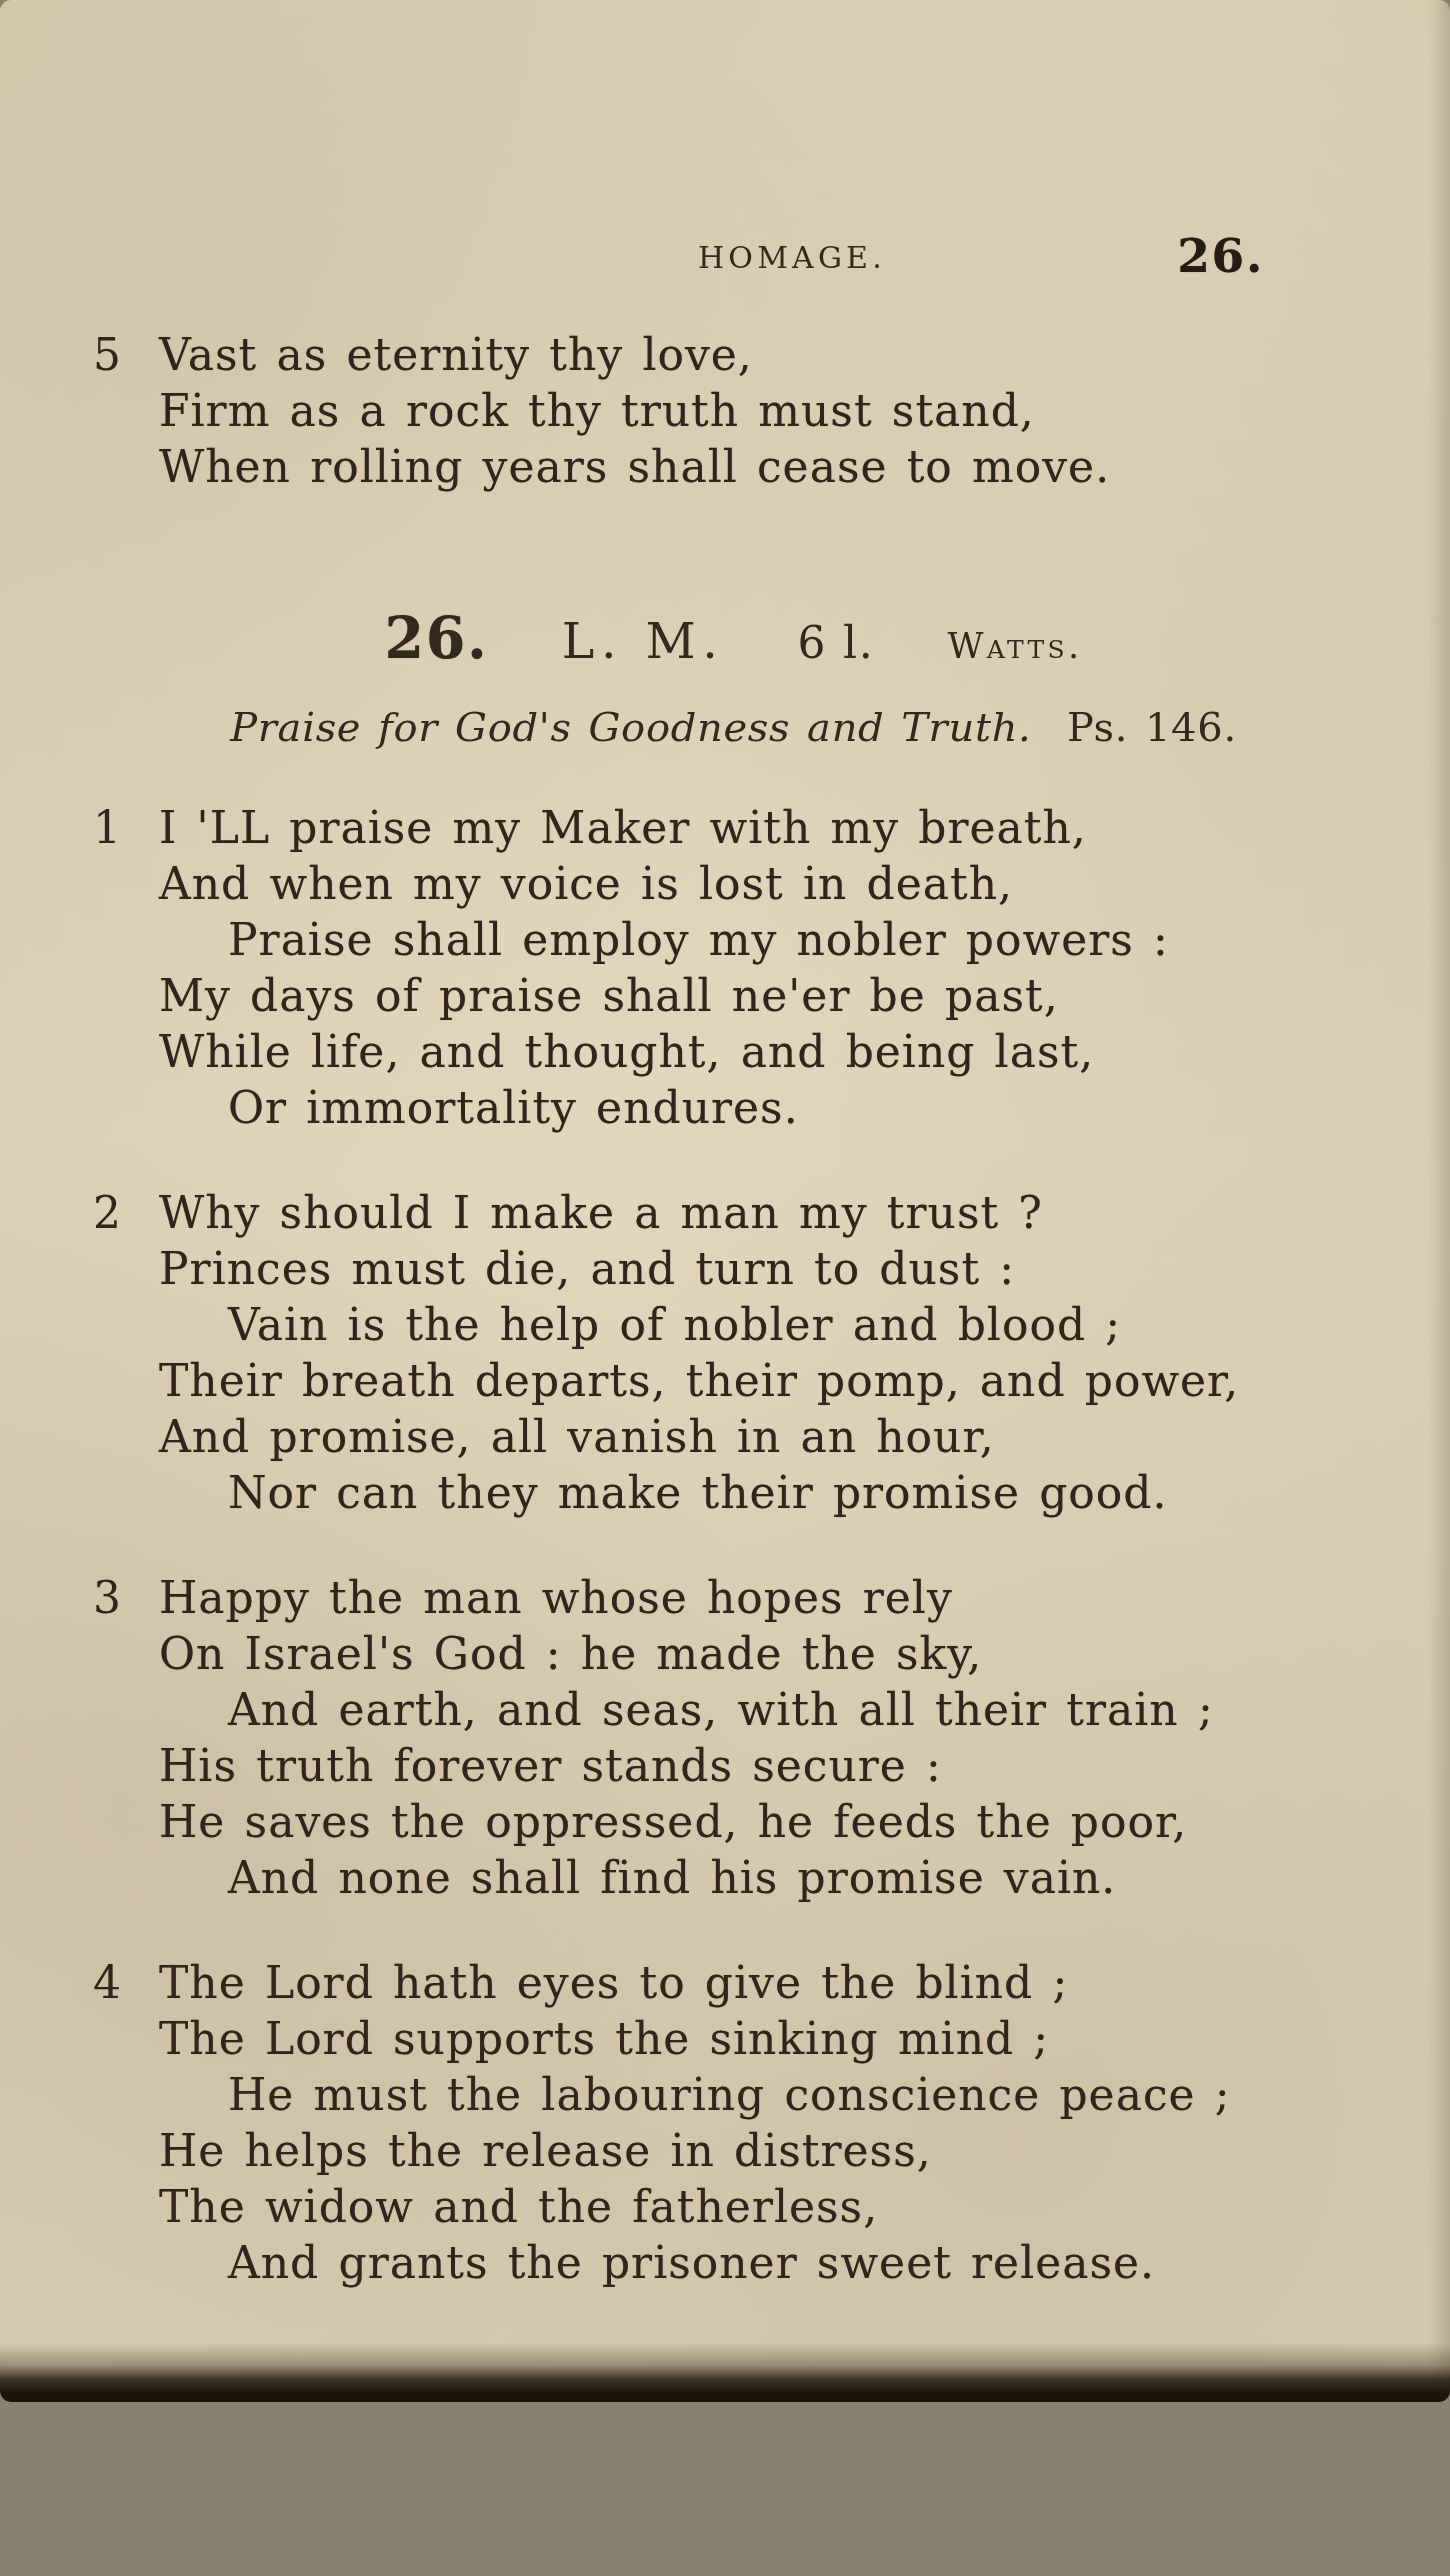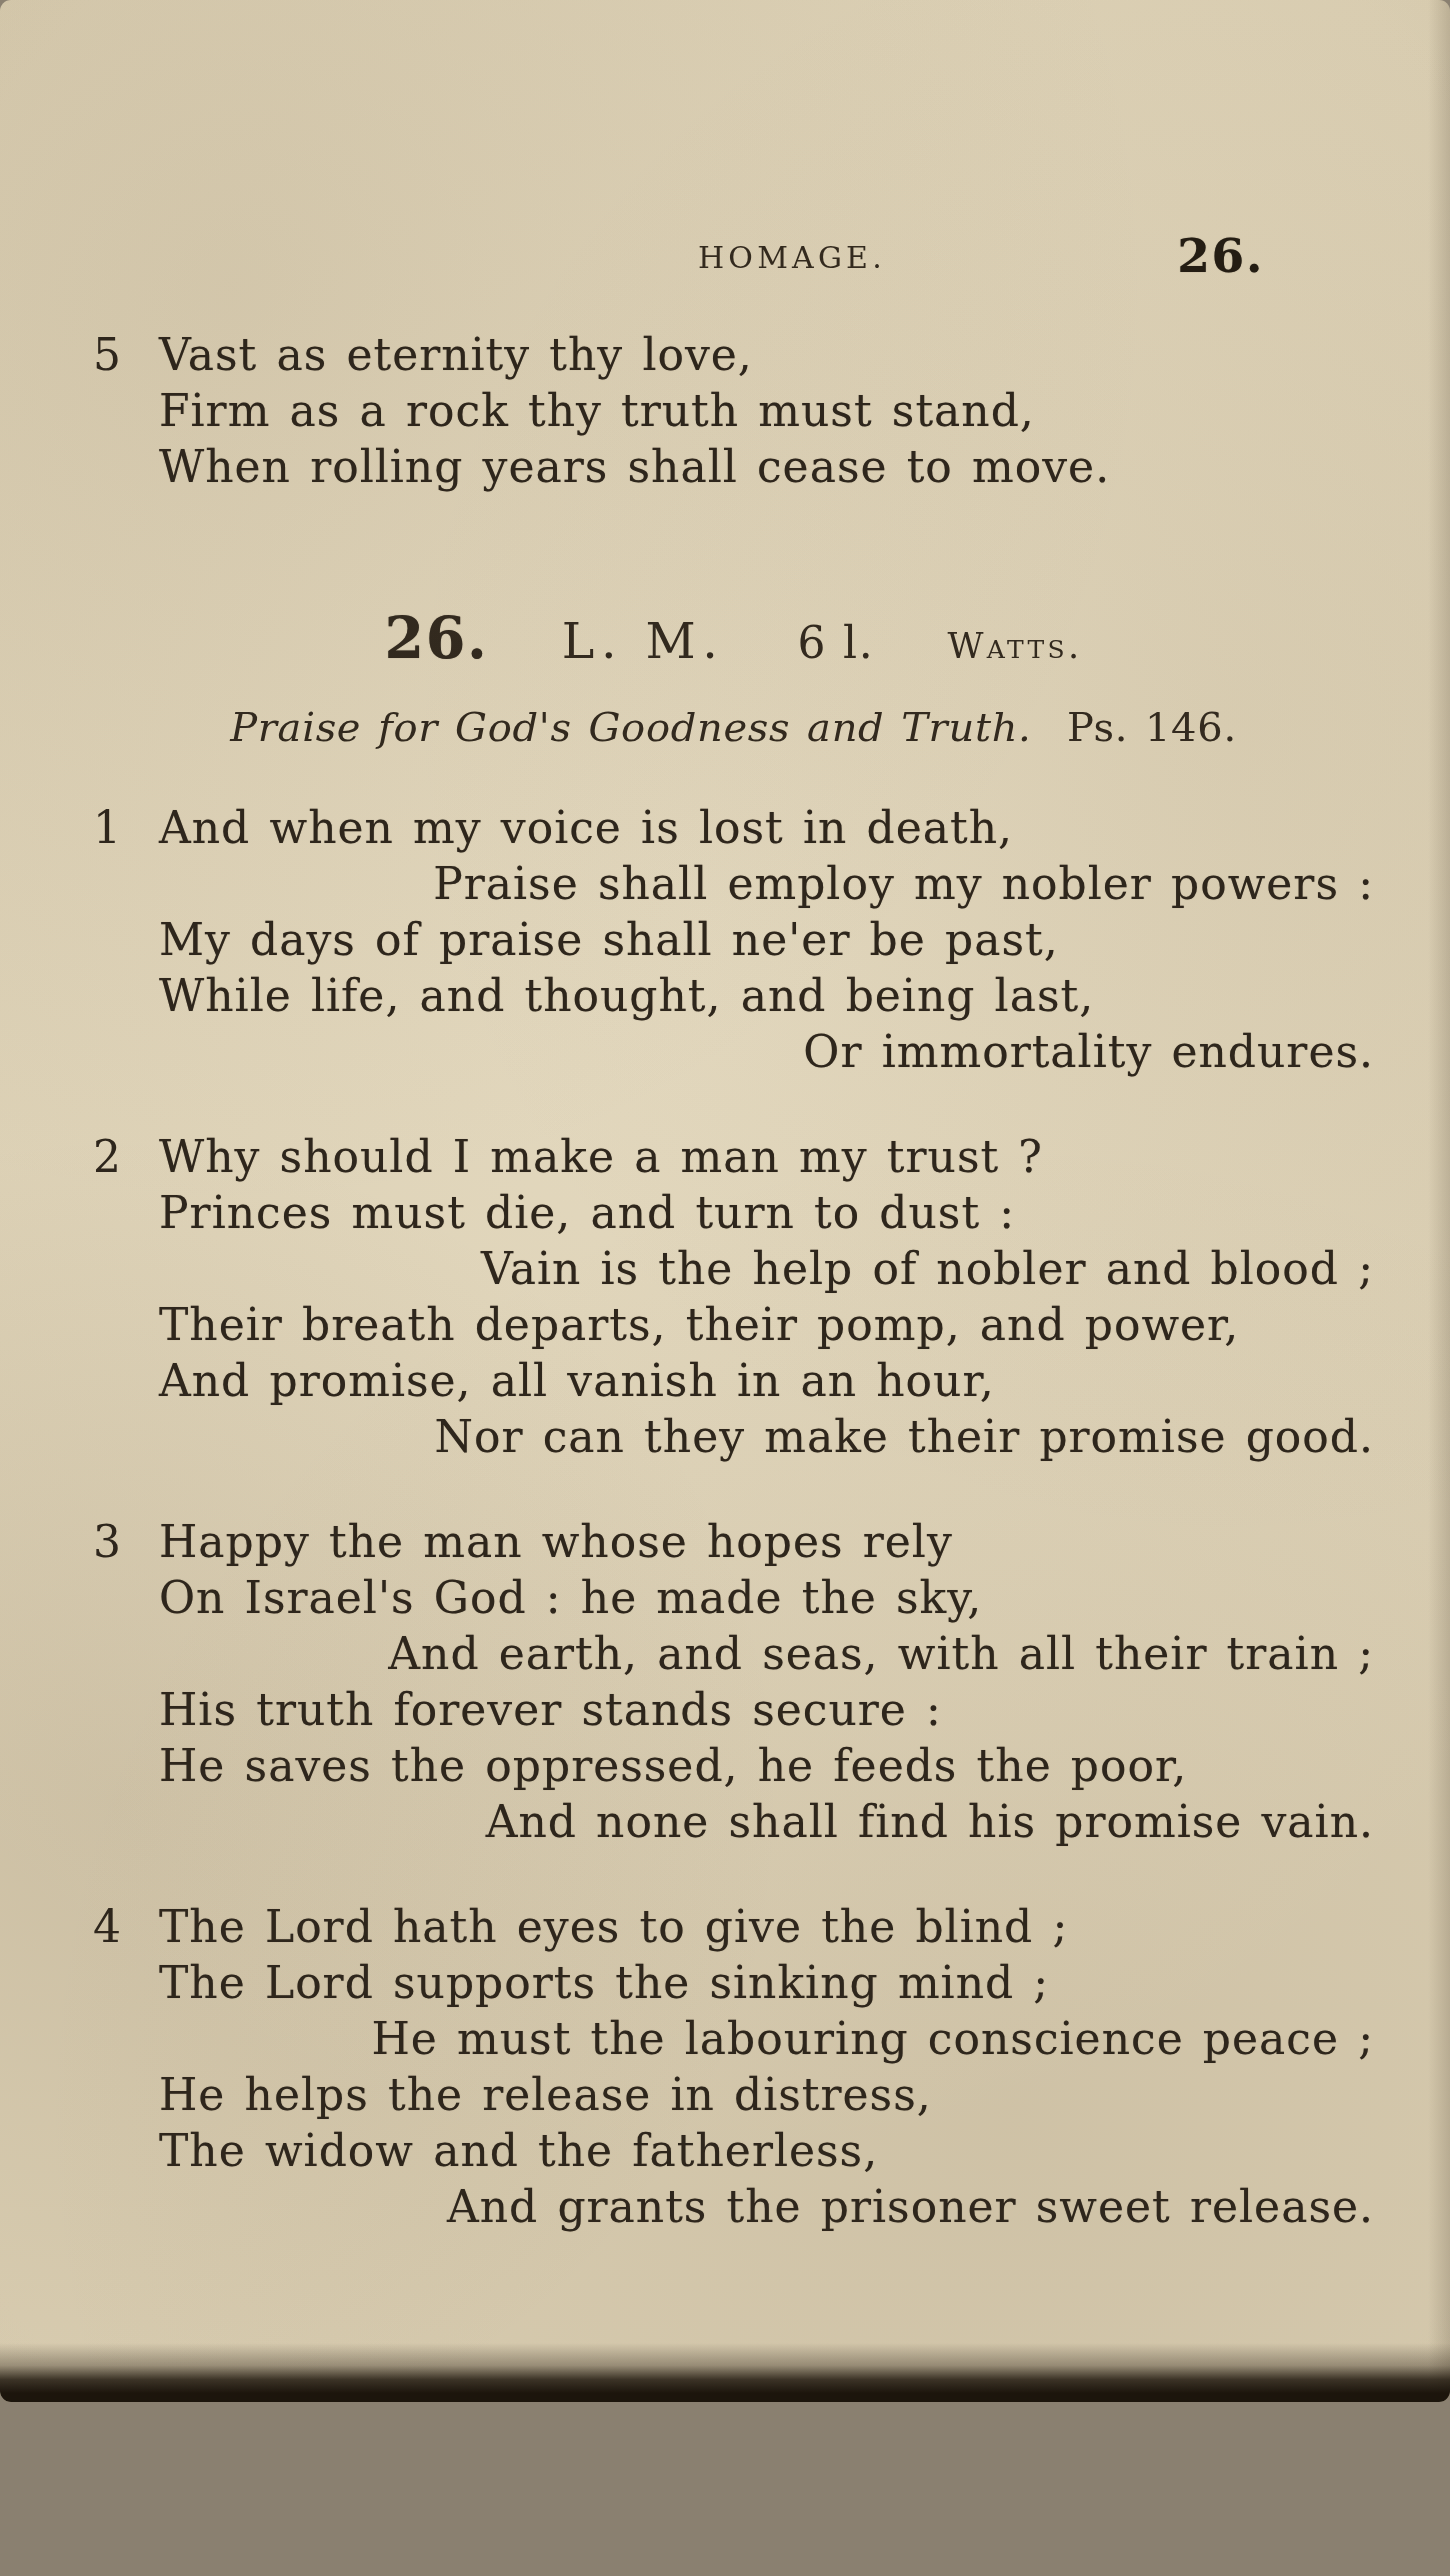--- a/index.html
+++ b/index.html
@@ -81,21 +81,21 @@
     left: 0;
     top: 0;
     line-height: 56px;
     font-size: 44px;
   }
   .line {
     line-height: 56px;
     white-space: nowrap;
     text-shadow: 0 0 0.8px rgba(40,30,18,0.35);
   }
-  .line.indent { padding-left: 69px; text-align: right; }
+  .line.indent { padding-left: 69px; }
 
   .stanza-carryover { margin-top: 0; }
   .gap-before-heading { height: 108px; }
 
   .hymn-heading {
     display: flex;
     justify-content: center;
     align-items: baseline;
     gap: 73px;
     line-height: 69px;
@@ -160,20 +160,21 @@
     <span class="hymn-author">Watts.</span>
   </div>
 
   <div class="hymn-subtitle">
     <span class="subtitle-italic">Praise for God's Goodness and Truth.</span>
     <span class="subtitle-ref">Ps. 146.</span>
   </div>
 
   <div class="stanza stanza-1">
     <span class="stanza-number">1</span>
+    <div class="line">I 'LL praise my Maker with my breath,</div>
     <div class="line">And when my voice is lost in death,</div>
     <div class="line indent">Praise shall employ my nobler powers :</div>
     <div class="line">My days of praise shall ne'er be past,</div>
     <div class="line">While life, and thought, and being last,</div>
     <div class="line indent">Or immortality endures.</div>
   </div>
 
   <div class="stanza stanza-2">
     <span class="stanza-number">2</span>
     <div class="line">Why should I make a man my trust ?</div>

